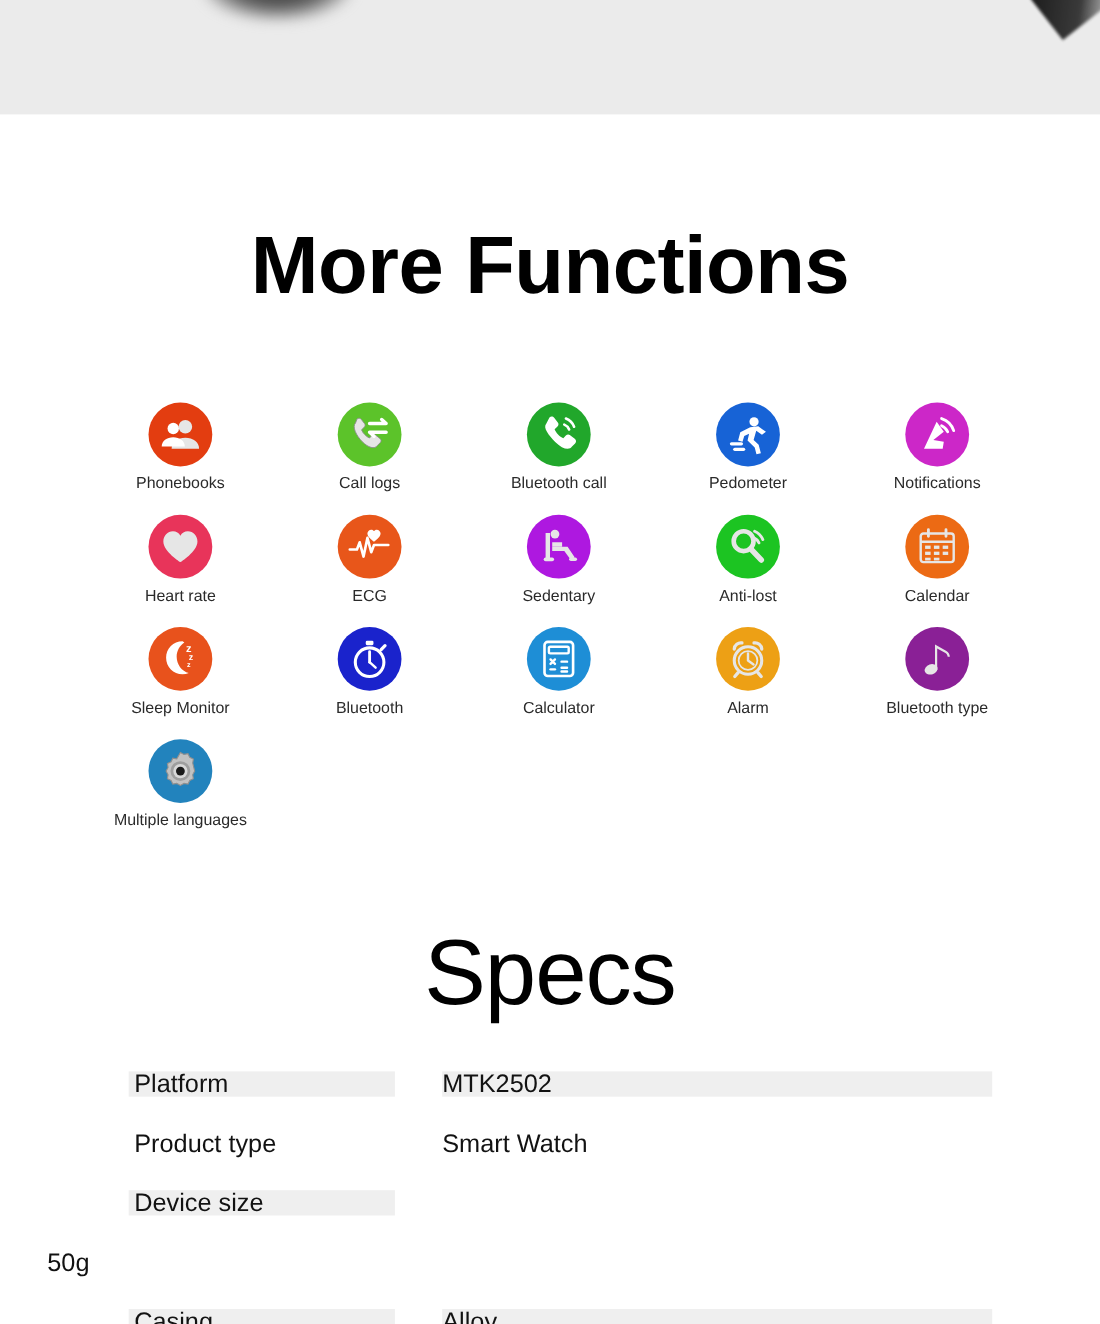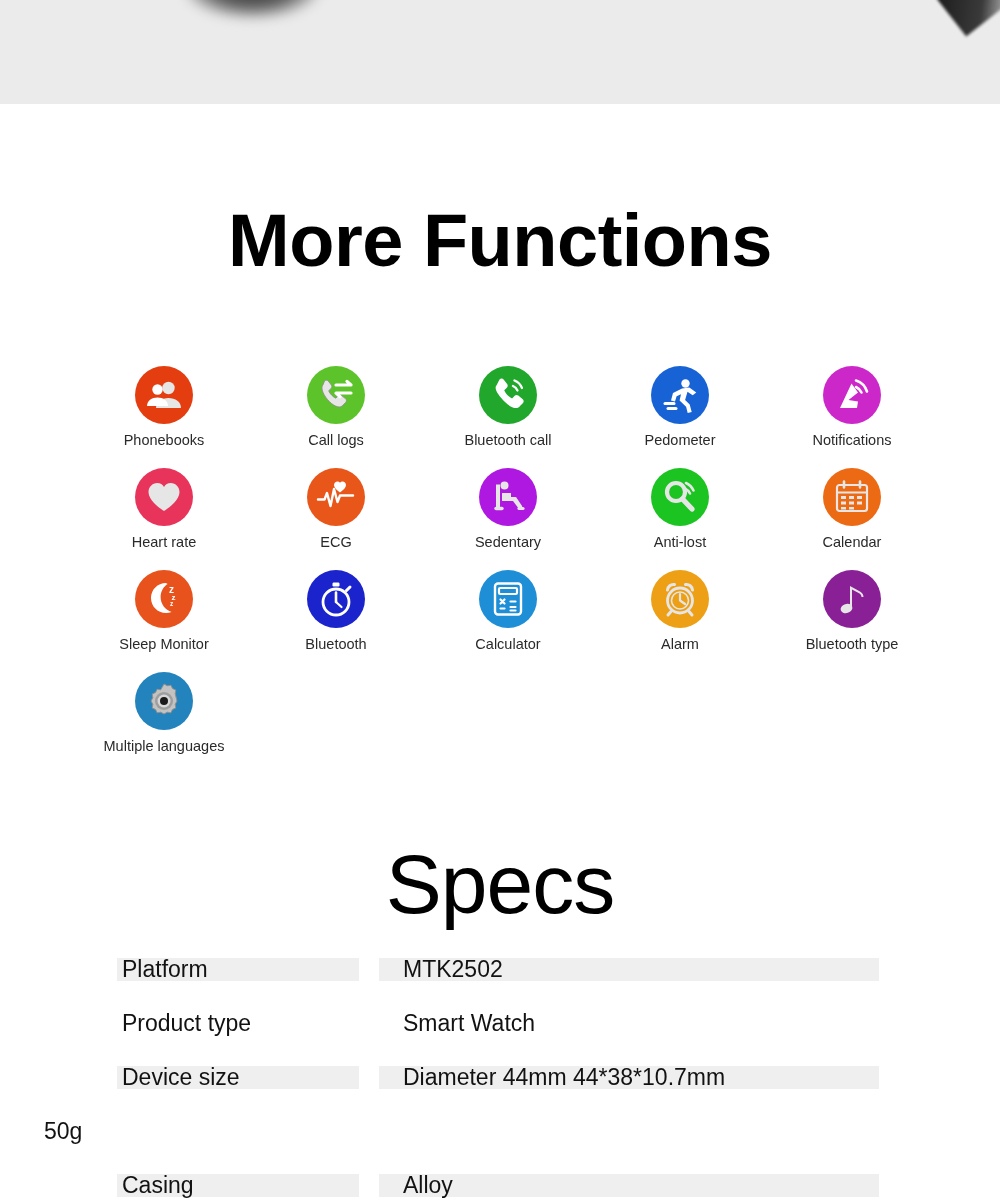--- a/index.html
+++ b/index.html
@@ -103,38 +103,38 @@
 
   
   .specs {
     position: absolute;
     left: 0; top: 958px;
     width: 1000px;
   }
   .srow {
     display: flex;
     height: 54px;
-    align-items: flex-start;
+    align-items: center;
   }
   .skey, .sval {
     display: flex;
     align-items: center;
     font-size: 23px;
     color: #121212;
     line-height: 1;
   }
   .skey {
     margin-left: 117px;
     width: 242px;
     padding-left: 5px;
   }
   .sval {
-    margin-left: 20px;
+    margin-left: 43px;
     width: 500px;
-    padding-left: 24px;
+    padding-left: 0;
   }
   .srow.alt .skey, .srow.alt .sval { background: #efefef; }
 </style>
 </head>
 <body>
 
 <div id="page">
 
   <div class="banner">
     <div class="banner-blob"></div>
@@ -335,21 +335,20 @@
       <div class="srow alt">
         <div class="skey">Platform</div>
         <div class="sval">MTK2502</div>
       </div>
       <div class="srow">
         <div class="skey">Product type</div>
         <div class="sval">Smart Watch</div>
       </div>
       <div class="srow alt">
         <div class="skey">Device size</div>
-        <div class="sval">Diameter 44mm  44*38*10.7mm</div>
       </div>
       <div class="srow">
         <div class="sval">50g</div>
       </div>
       <div class="srow alt">
         <div class="skey">Casing</div>
         <div class="sval">Alloy</div>
       </div>
     </div>
 

